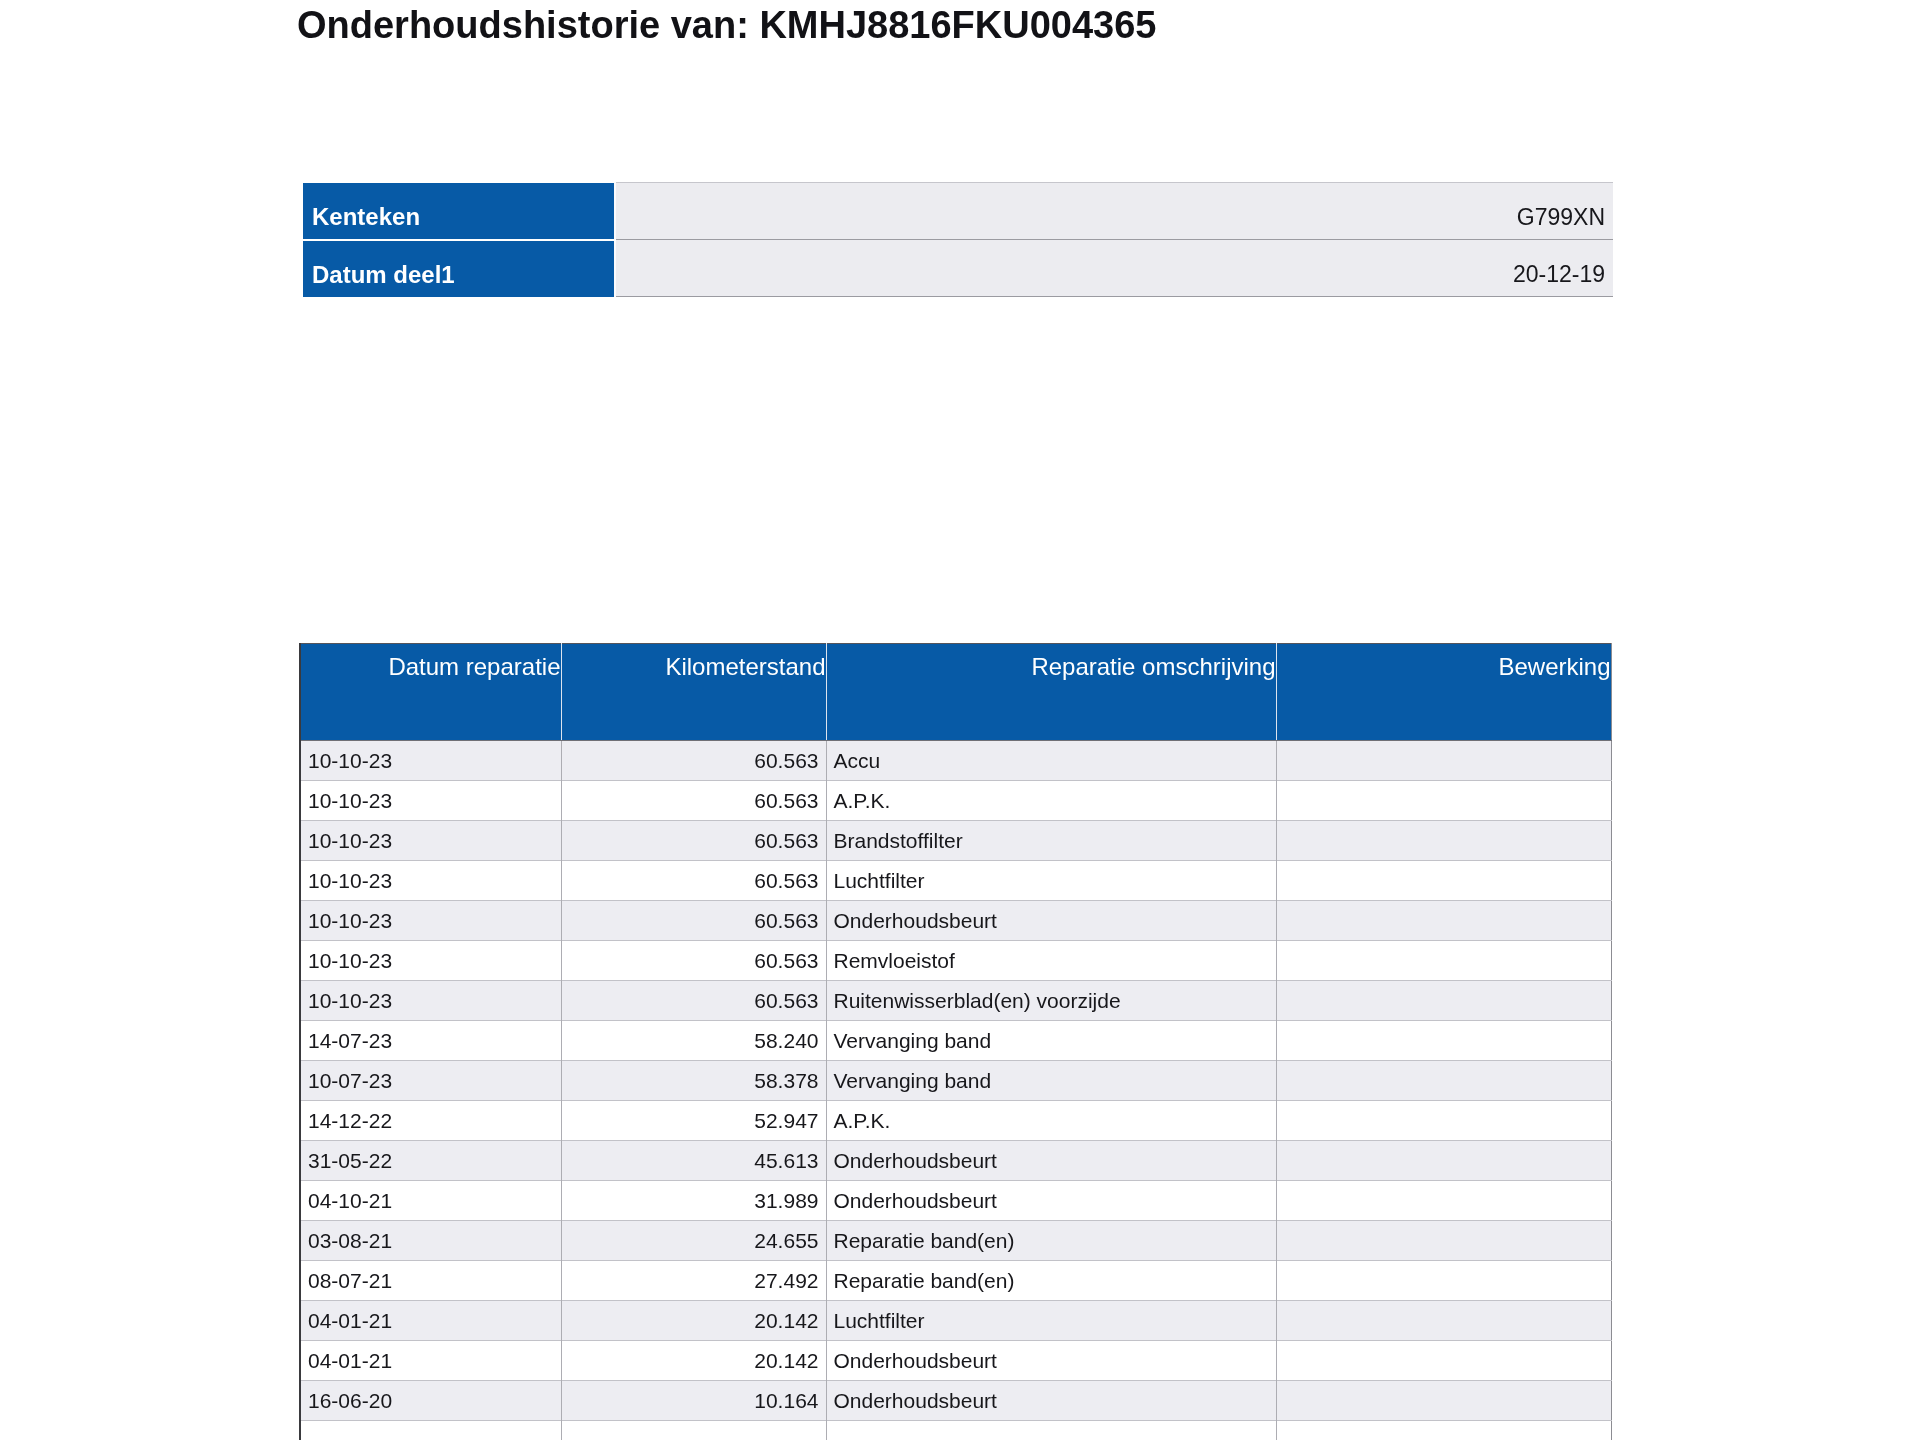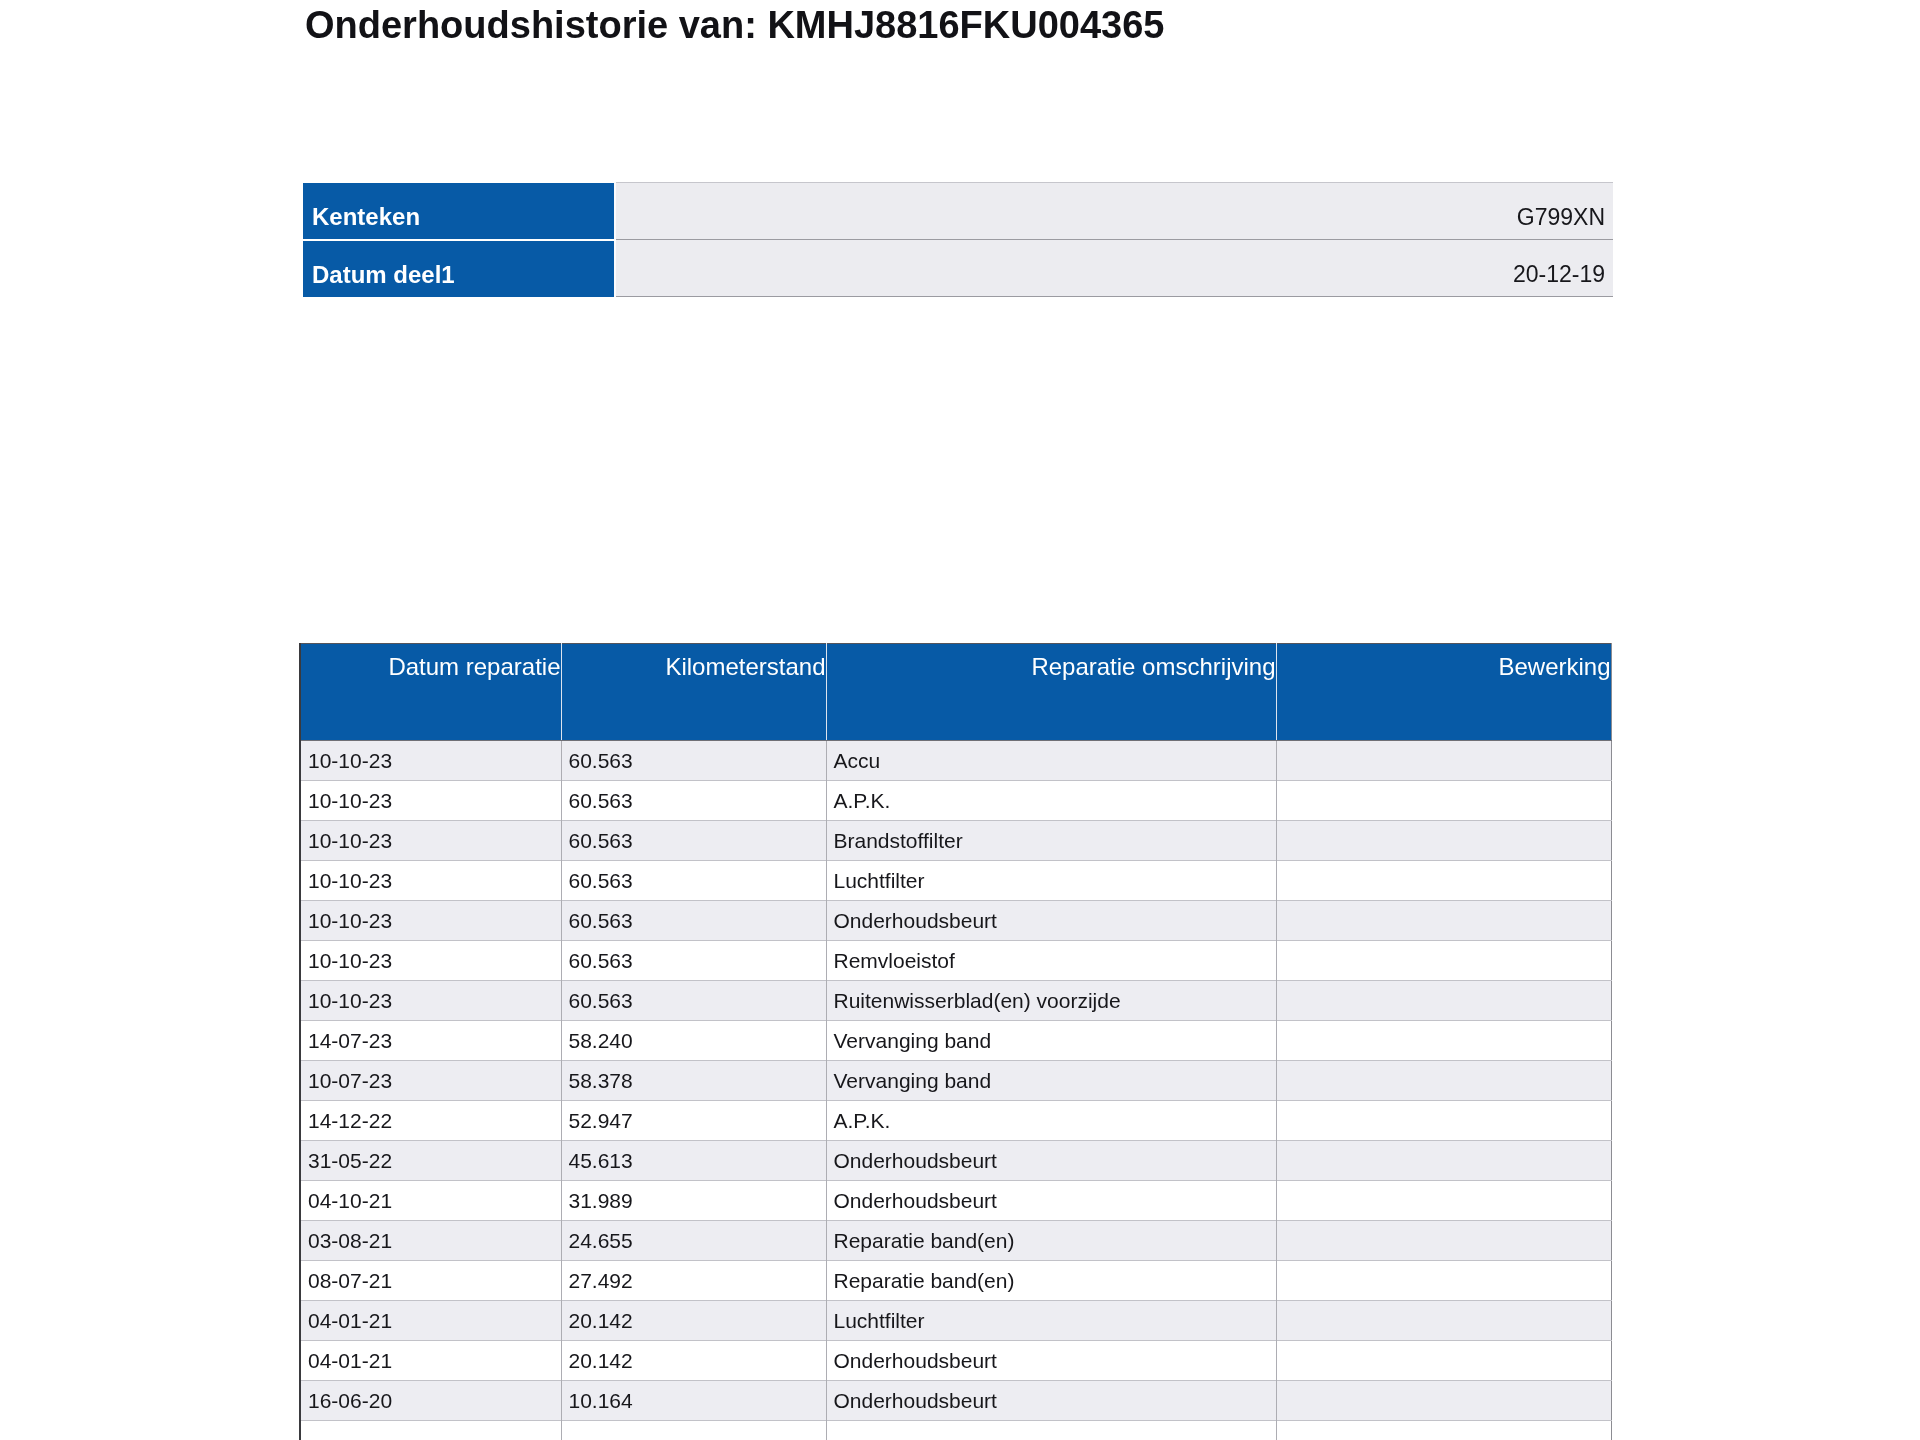--- a/index.html
+++ b/index.html
@@ -10,21 +10,21 @@
   }
   *{box-sizing:border-box;}
   html,body{margin:0;padding:0;}
   body{
     width:1920px;height:1440px;overflow:hidden;background:#ffffff;
     font-family:"Liberation Sans","DejaVu Sans",sans-serif;color:var(--text);
   }
   .doc{position:relative;width:1920px;height:1440px;overflow:hidden;background:#fff;}
 
   .page-title{
-    position:absolute;left:305px;top:4px;margin:0;
+    position:absolute;left:297px;top:4px;margin:0;
     font-size:38px;font-weight:bold;color:#121216;white-space:nowrap;
   }
 
   
   table.info{
     position:absolute;left:303px;top:182px;width:1310px;
     border-collapse:collapse;table-layout:fixed;border-radius:16px;
   }
   table.info th{
     width:312px;background:var(--blue);color:#ffffff;
@@ -56,21 +56,21 @@
   }
   table.history thead th + th{border-left:1px solid #DDE4EE;}
   table.history tbody td{
     height:40px;font-size:21px;color:var(--text);
     padding:0 7px;vertical-align:middle;white-space:nowrap;overflow:hidden;
     background:#ffffff;
   }
   table.history tbody tr:nth-child(odd) td{background:var(--row-alt);}
   table.history tbody tr + tr td{border-top:1px solid #C2C2C8;}
   table.history tbody td + td{border-left:1px solid #ADADB3;}
-  table.history tbody td.km{}
+  table.history tbody td.km{text-align:right;}
   table.history tbody tr.sliver td{background:#ffffff;}
 </style>
 </head>
 <body>
 
 <div class="doc">
 
   <h1 class="page-title">Onderhoudshistorie van: KMHJ8816FKU004365</h1>
 
   <table class="info">

